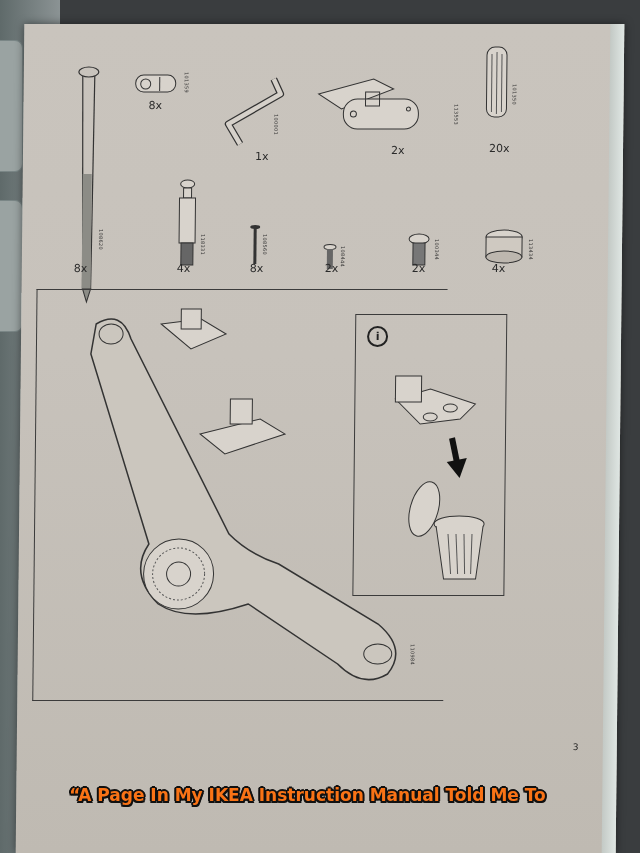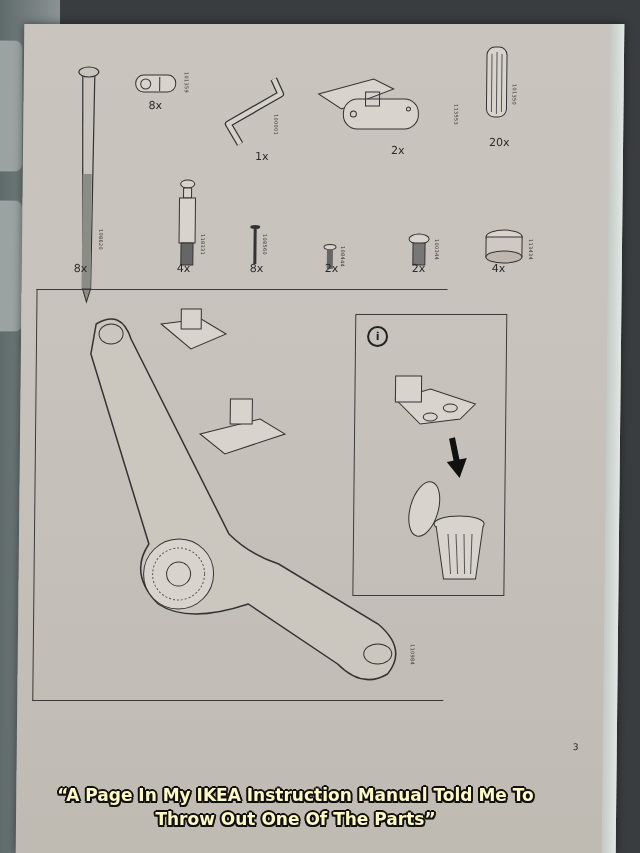--- a/index.html
+++ b/index.html
@@ -5,21 +5,21 @@
   html,body{margin:0;padding:0;}
   body{width:640px;height:853px;overflow:hidden;background:#3a3d3f;position:relative;font-family:"DejaVu Sans",sans-serif;}
   .bg-left{position:absolute;left:0;top:0;width:60px;height:853px;background:linear-gradient(90deg,#5f6a6a,#8b9394);}
   .bg-left .tab{position:absolute;left:0;width:22px;height:130px;border:1px solid #7a8686;border-left:none;border-radius:0 8px 8px 0;background:#9aa3a2;}
   .page{position:absolute;left:20px;top:24px;width:600px;height:829px;background:linear-gradient(180deg,#c9c4bd 0%,#c7c2bb 40%,#bfbab2 100%);transform:skewX(-0.6deg);box-shadow:0 0 8px rgba(0,0,0,.5);}
   .page-edge{position:absolute;right:0;top:0;width:14px;height:100%;background:linear-gradient(90deg,#c3c9c5,#dfe6e3);}
   .label{position:absolute;font-size:11px;color:#2a2a2a;}
   .partno{position:absolute;font-size:5px;color:#333;writing-mode:vertical-rl;letter-spacing:.3px;}
   .frame{position:absolute;border:1.2px solid #3b3b3b;}
   svg{position:absolute;overflow:visible;}
-  .caption{position:absolute;left:0;top:783px;width:591px;text-align:center;font-size:17px;line-height:24px;color:#fef9c3;font-weight:bold;
+  .caption{position:absolute;left:12px;top:783px;width:591px;text-align:center;font-size:17px;line-height:24px;color:#f97316;font-weight:bold;
     text-shadow:-1.5px -1.5px 0 #111,1.5px -1.5px 0 #111,-1.5px 1.5px 0 #111,1.5px 1.5px 0 #111,0 2px 0 #111,2px 0 0 #111,-2px 0 0 #111,0 -2px 0 #111;}
   .pagenum{position:absolute;font-size:9px;color:#222;}
   .info-icon{position:absolute;width:17px;height:17px;border:2px solid #222;border-radius:50%;text-align:center;font-size:11px;line-height:17px;font-weight:bold;color:#222;}
 </style>
 </head>
 <body>
 
 <div class="bg-left">
   <div class="tab" style="top:40px"></div>
   <div class="tab" style="top:200px"></div>
@@ -62,21 +62,21 @@
   </svg>
   <div class="label" style="left:368px;top:120px">2x</div>
   <div class="partno" style="left:430px;top:80px">113553</div>
 
   <svg style="left:458px;top:20px" width="30" height="80">
     <rect x="5" y="3" width="20" height="70" rx="8" fill="#d8d3cc" stroke="#333"></rect>
     <line x1="10" y1="10" x2="10" y2="68" stroke="#555"></line>
     <line x1="15" y1="8" x2="15" y2="70" stroke="#555"></line>
     <line x1="20" y1="10" x2="20" y2="68" stroke="#555"></line>
   </svg>
-  <div class="label" style="left:466px;top:112px">20x</div>
+  <div class="label" style="left:466px;top:118px">20x</div>
   <div class="partno" style="left:488px;top:60px">101350</div>
 
   <svg style="left:150px;top:155px" width="30" height="90">
     <ellipse cx="15" cy="5" rx="7" ry="4" fill="#d8d3cc" stroke="#333"></ellipse>
     <rect x="11" y="9" width="8" height="10" fill="#d8d3cc" stroke="#333"></rect>
     <rect x="7" y="19" width="16" height="45" fill="#d8d3cc" stroke="#333"></rect>
     <rect x="9" y="64" width="12" height="22" fill="#666" stroke="#333"></rect>
   </svg>
   <div class="label" style="left:155px;top:238px">4x</div>
   <div class="partno" style="left:178px;top:210px">118331</div>
@@ -146,14 +146,13 @@
     <line x1="52" y1="60" x2="54" y2="100" stroke="#555"></line>
     <line x1="60" y1="60" x2="61" y2="100" stroke="#555"></line>
     <line x1="68" y1="60" x2="67" y2="100" stroke="#555"></line>
   </svg>
 
   <div class="pagenum" style="left:556px;top:718px">3</div>
 </div>
 
 <div class="caption">
   <div>“A Page In My IKEA Instruction Manual Told Me To</div>
-  <div>Throw Out One Of The Parts”</div>
 </div>
 
 </body></html>

